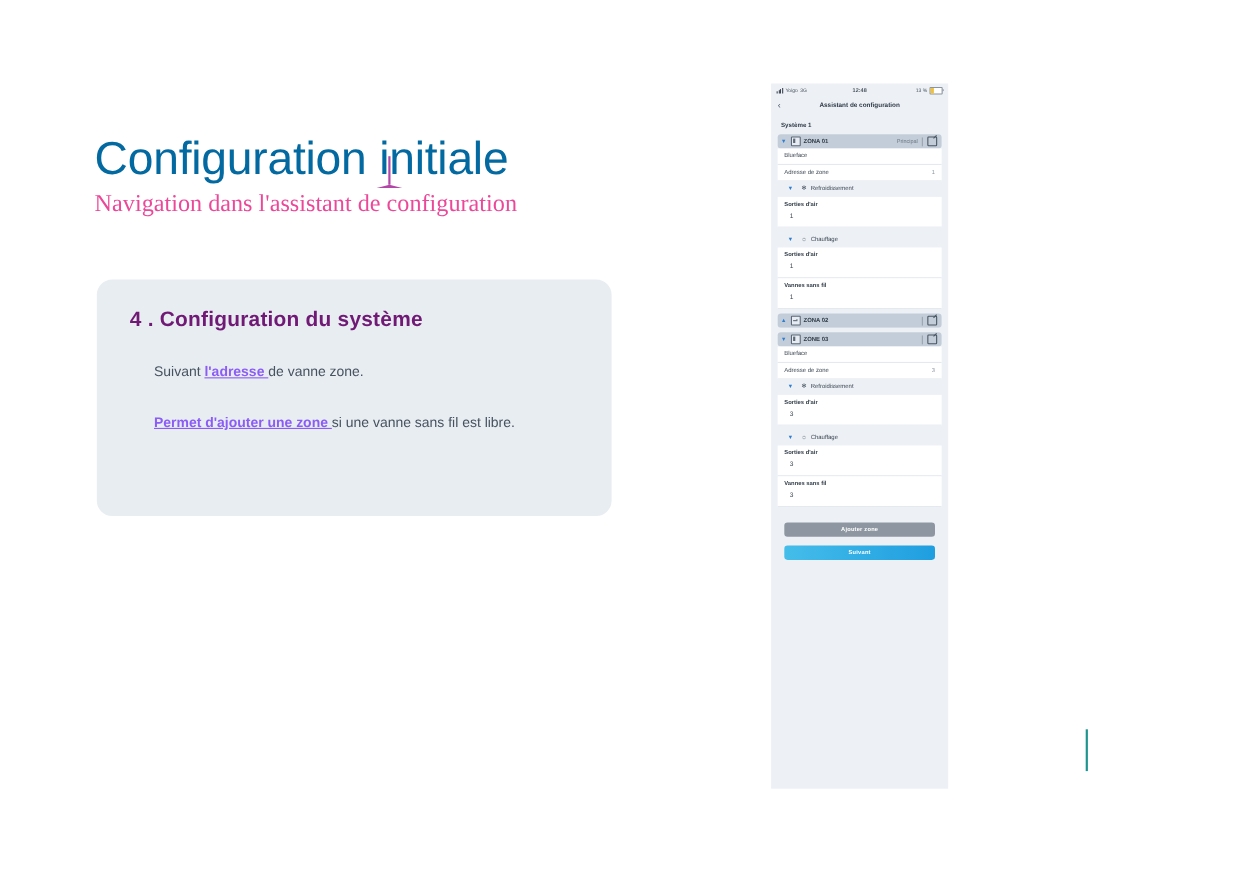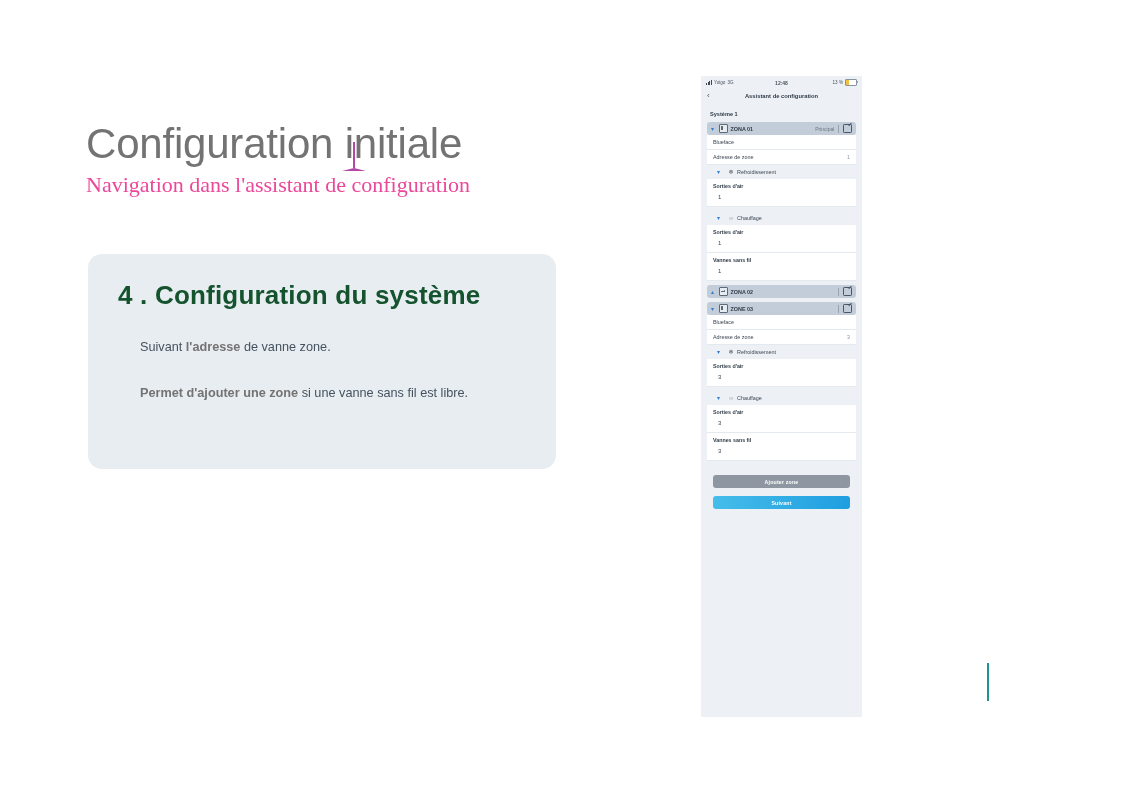--- a/index.html
+++ b/index.html
@@ -15,21 +15,21 @@
     overflow: hidden;
   }
 
   
   .slide-title {
     position: absolute;
     left: 86px;
     top: 120px;
     font-size: 42px;
     font-weight: 400;
-    color: #737373;
+    color: #0369a1;
     letter-spacing: -0.2px;
     white-space: nowrap;
   }
   .title-cursor {
     position: absolute;
     left: 353px;
     top: 142px;
     width: 2px;
     height: 26px;
     background: #b347a8;
@@ -60,36 +60,37 @@
     left: 88px;
     top: 254px;
     width: 468px;
     height: 215px;
     background: #e8edf2;
     border-radius: 14px;
     box-sizing: border-box;
     padding: 26px 30px 0 30px;
   }
   .card-heading {
-    font-size: 26px;
-    font-weight: bold;
-    color: #14532d;
+    font-size: 19px;
+    font-weight: bold;
+    color: #701a75;
     letter-spacing: 0.2px;
     margin: 0 0 28px 0;
   }
   .card-line {
     font-size: 12.7px;
     color: #46525e;
     margin: 0 0 28px 22px;
     line-height: 1.4;
   }
   .card-line:last-child { margin-bottom: 16px; }
   .card-line b {
     font-weight: bold;
-    color: #737373;
+    color: #8b5cf6;
+    text-decoration: underline;
   }
 
   
   .page-cursor {
     position: absolute;
     left: 987px;
     top: 663px;
     width: 2px;
     height: 38px;
     background: #1e9490;

